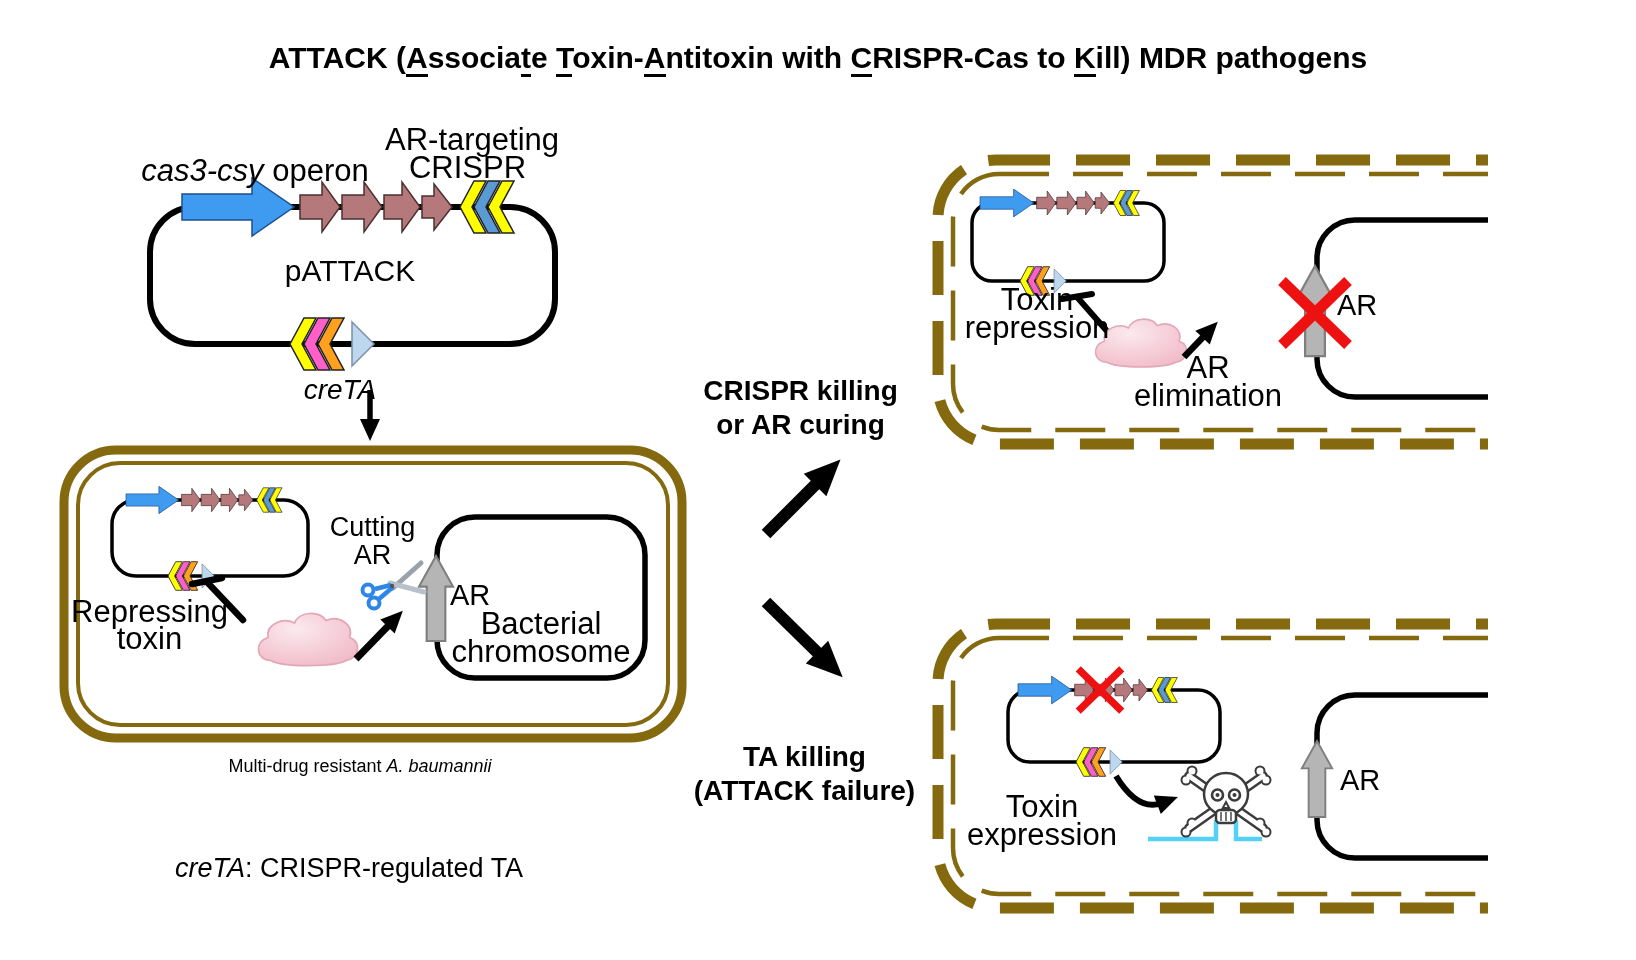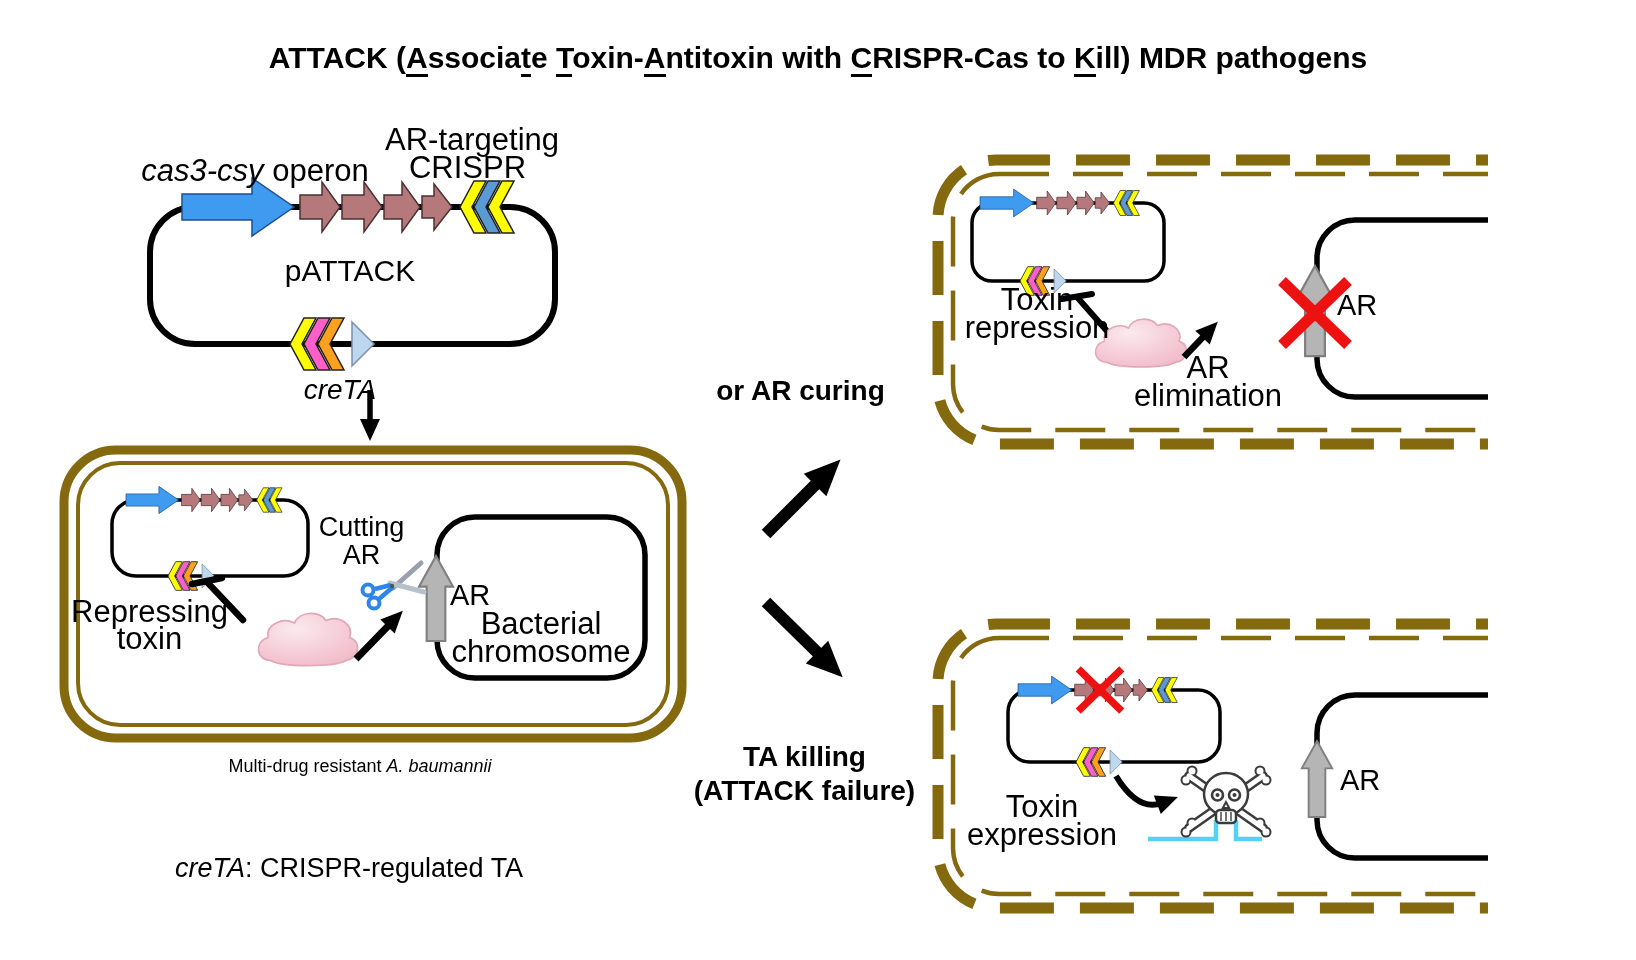--- a/index.html
+++ b/index.html
@@ -153,38 +153,39 @@
 
 <div class="lbl" style="left:270px;top:257px;width:160px;font-size:30px;">pATTACK</div>
 
 <div class="lbl ital" style="left:280px;top:376px;width:120px;font-size:28px;">creTA</div>
 
 <div class="lbl" style="left:52px;top:598px;width:195px;line-height:27px;">
   <div>Repressing</div>
   <div>toxin</div>
 </div>
 
-<div class="lbl" style="left:294px;top:513px;width:135px;font-size:27px;">
+<div class="lbl" style="left:305px;top:513px;width:135px;font-size:27px;">
   <div>Cutting</div>
   <div>AR</div>
 </div>
 
 <div class="lbl" style="left:450px;top:581px;font-size:29px;">AR</div>
 
 <div class="lbl" style="left:440px;top:610px;width:202px;">
   <div>Bacterial</div>
   <div>chromosome</div>
 </div>
 
 <div class="lbl" style="left:165px;top:752px;width:390px;font-size:18px;"><span>Multi-drug resistant </span><span class="ital">A. baumannii</span></div>
 
 <div class="lbl" style="left:175px;top:838px;text-align:left;font-size:27px;margin-top:16px;"><span class="ital">creTA</span><span>: CRISPR-regulated TA</span></div>
 
 
 <div class="lbl bold" style="left:688px;top:374px;width:225px;font-size:28px;line-height:34px;">
+  <div>CRISPR killing</div>
   <div>or AR curing</div>
 </div>
 
 <div class="lbl bold" style="left:672px;top:740px;width:265px;font-size:28px;line-height:34px;">
   <div>TA killing</div>
   <div>(ATTACK failure)</div>
 </div>
 
 <div class="lbl" style="left:948px;top:286px;width:178px;">
   <div>Toxin</div>

